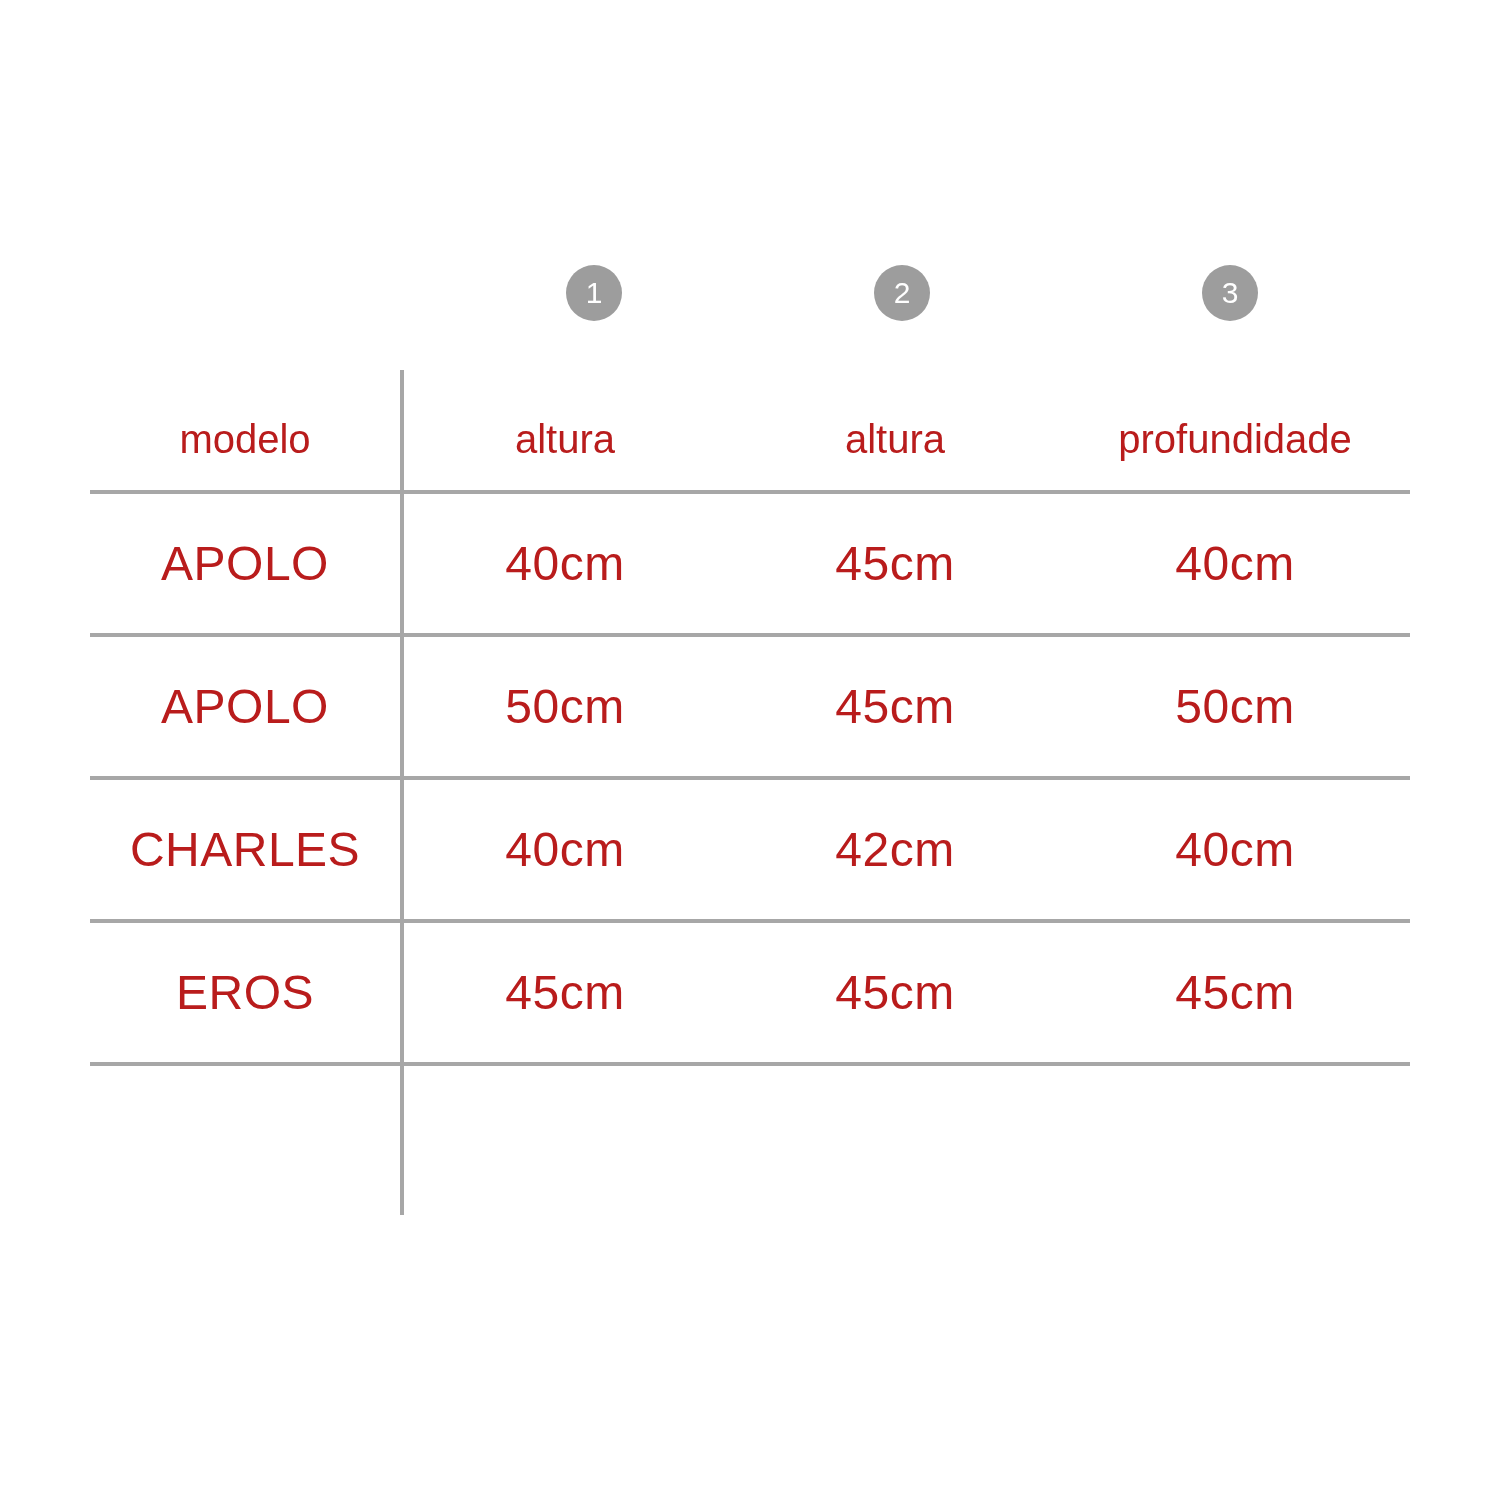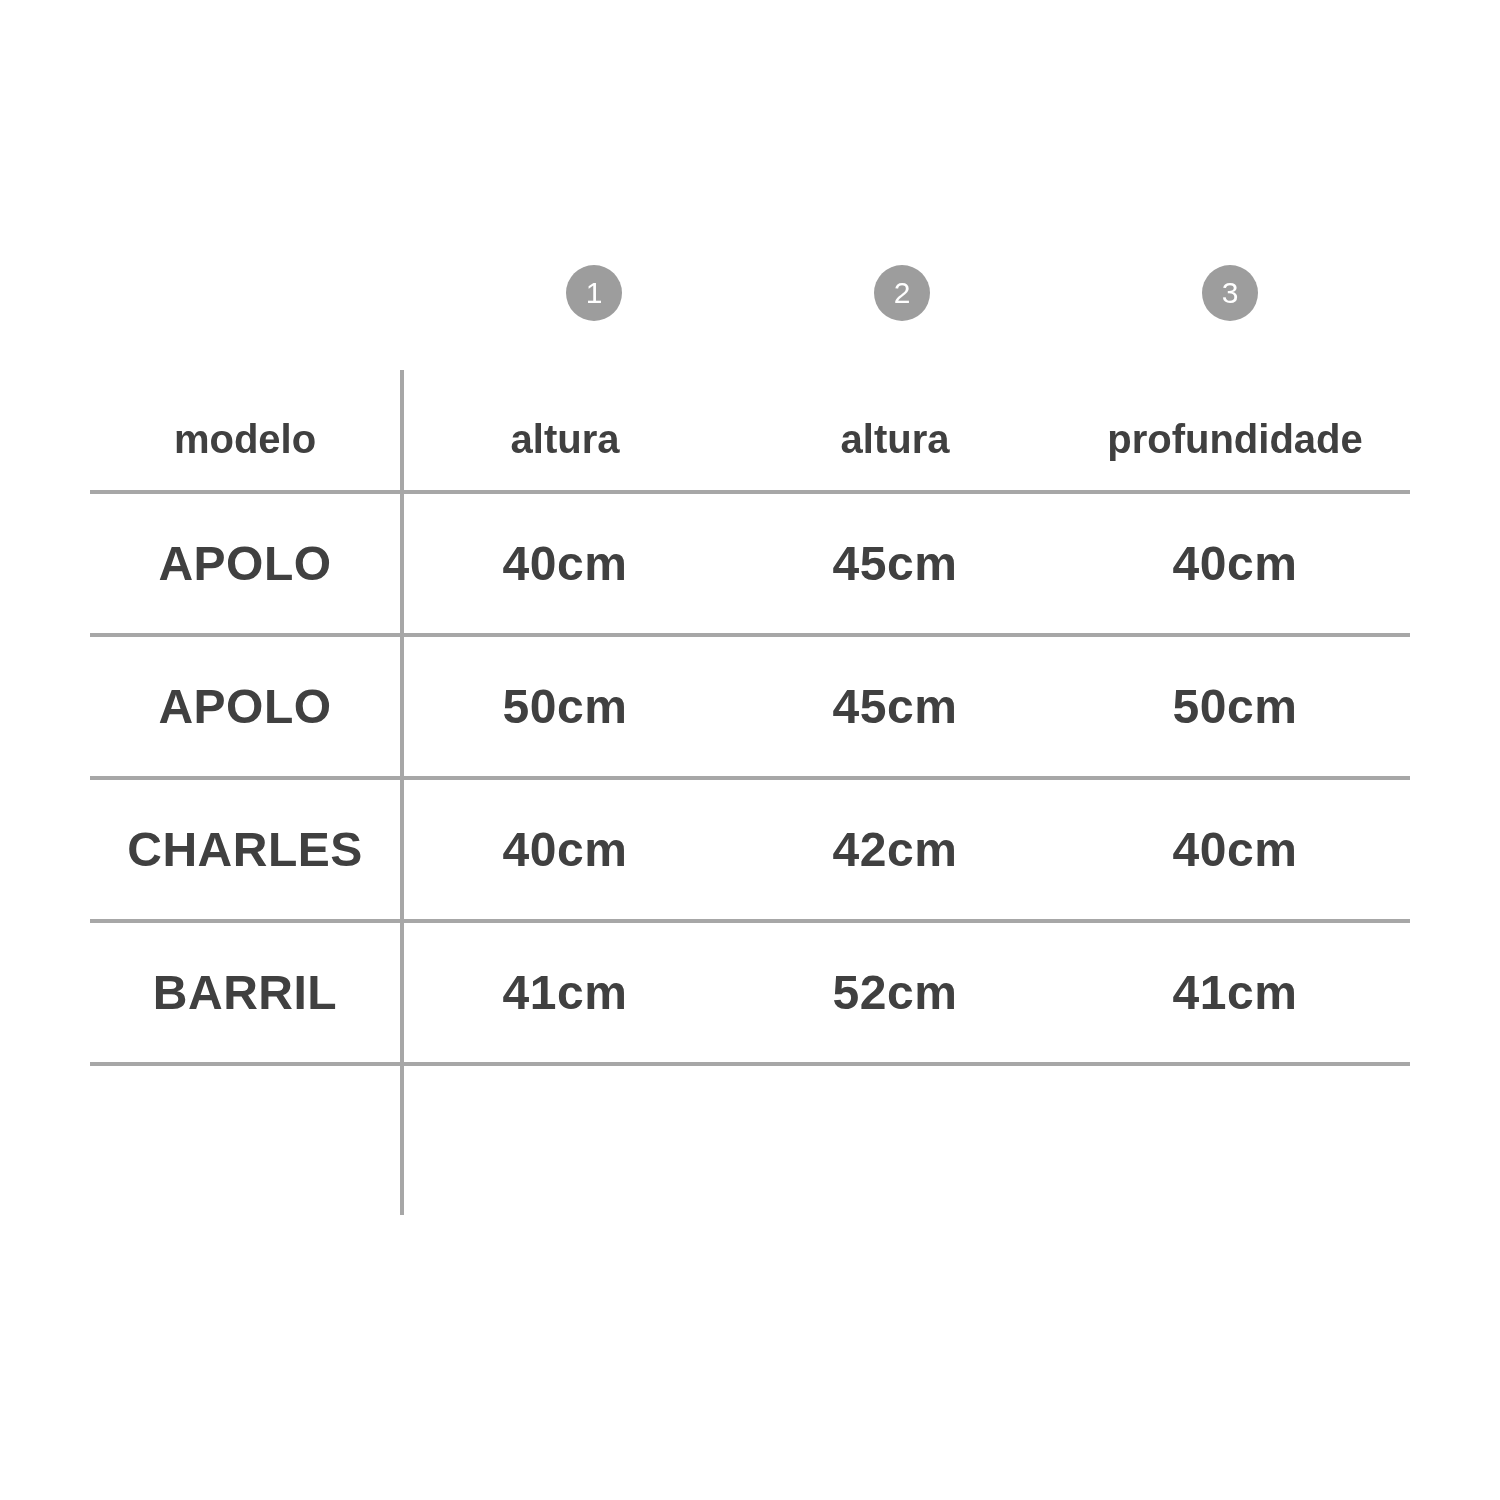--- a/index.html
+++ b/index.html
@@ -55,22 +55,22 @@
   }
 
   table.spec {
     border-collapse: collapse;
     width: 1320px;
     table-layout: fixed;
   }
 
   table.spec th, table.spec td {
     text-align: center;
-    font-weight: bold;
-    color: #404040;
+    font-weight: normal;
+    color: #b91c1c;
     font-family: "Liberation Sans", sans-serif;
   }
 
   
   col.c-model { width: 310px; }
   col.c-w     { width: 330px; }
   col.c-h     { width: 330px; }
   col.c-d     { width: 350px; }
 
   thead th {
@@ -139,22 +139,22 @@
           <td>45cm</td>
           <td>50cm</td>
         </tr>
         <tr>
           <td>CHARLES</td>
           <td>40cm</td>
           <td>42cm</td>
           <td>40cm</td>
         </tr>
         <tr>
-          <td>BARRIL</td>
-          <td>41cm</td>
-          <td>52cm</td>
-          <td>41cm</td>
+          <td>EROS</td>
+          <td>45cm</td>
+          <td>45cm</td>
+          <td>45cm</td>
         </tr>
       </tbody>
     </table>
   </div>
 
 </div>
 
 </body></html>

